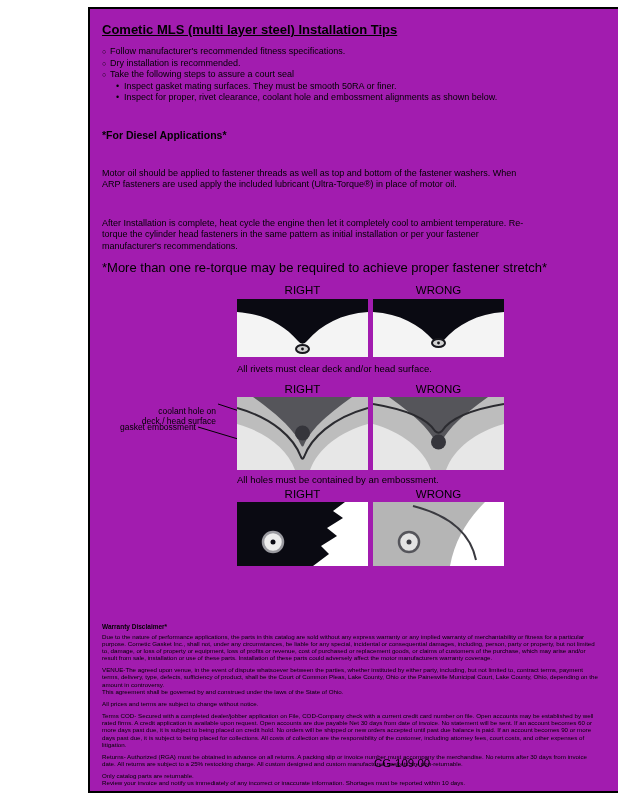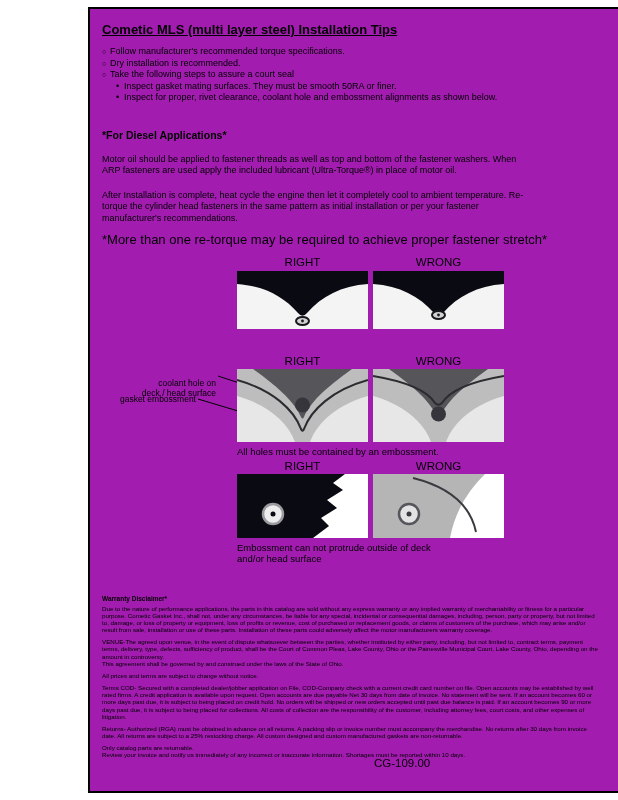--- a/index.html
+++ b/index.html
@@ -7,21 +7,21 @@
         font-family:"Liberation Sans",sans-serif;overflow:hidden;}
   .frame{position:absolute;left:88px;top:7px;width:606px;height:786px;
          border:2px solid #000;box-sizing:border-box;overflow:hidden;background:#a21caf;}
   .content{position:relative;padding:13px 10px 0 12px;}
   .title{font-size:13px;font-weight:bold;text-decoration:underline;margin:0 0 9px 0;line-height:15px;}
   .bullet{display:flex;font-size:9px;line-height:11.5px;}
   .bullet .marker{width:8px;flex:0 0 8px;font-size:7px;line-height:11.5px;}
   .bullet.sub{margin-left:14px;}
   .bullet.sub .marker{font-size:9px;}
   .diesel-heading{font-size:10.5px;font-weight:bold;margin:25px 0 0 0;}
-  .para{font-size:9px;line-height:11.5px;width:434px;margin:13px 0 0 0;}
+  .para{font-size:9px;line-height:11.5px;width:434px;margin:27px 0 0 0;}
   .note{font-size:13px;line-height:11.5px;margin:10px 0 0 0;}
   .figs{position:relative;height:312px;margin-top:10px;}
   .fig-headers{position:absolute;left:135px;width:267px;display:flex;gap:5px;font-size:11.5px;}
   .fig-headers span{flex:0 0 131px;text-align:center;}
   .fig-panels{position:absolute;left:135px;display:flex;gap:5px;}
   .panel{display:block;background:#fff;}
   .fig-caption{position:absolute;left:135px;font-size:9.5px;line-height:11px;white-space:pre-line;}
   .callout{position:absolute;font-size:8.5px;line-height:10px;text-align:right;white-space:pre-line;}
   .leader{position:absolute;left:0;top:0;pointer-events:none;}
   .fineprint{margin-top:27px;width:496px;}
@@ -33,21 +33,21 @@
 <body>
 
 <div class="page">
   <div class="frame">
     <div class="content">
 
       <h1 class="title">Cometic MLS (multi layer steel) Installation Tips</h1>
 
       <div class="bullet">
         <span class="marker">○</span>
-        <span>Follow manufacturer's recommended torque specifications.</span>
+        <span>Follow manufacturer's recommended fitness specifications.</span>
       </div>
       <div class="bullet">
         <span class="marker">○</span>
         <span>Dry installation is recommended.</span>
       </div>
       <div class="bullet">
         <span class="marker">○</span>
         <span>Take the following steps to assure a court seal</span>
       </div>
       <div class="bullet sub">
@@ -77,20 +77,21 @@
             <ellipse cx="65.5" cy="50" rx="6.5" ry="4" fill="#d2d2d2" stroke="#17171d" stroke-width="2"></ellipse>
             <circle cx="65.5" cy="50" r="1.4" fill="#17171d"></circle>
           </svg>
           <svg class="panel" width="131" height="58" viewBox="0 0 131 58">
             <rect width="131" height="58" fill="#f4f4f4"></rect>
             <path d="M0 0 H131 V13 C104 15 85 25 70 42 Q65.5 47.5 61 42 C46 25 27 15 0 13 Z" fill="#0a0a12"></path>
             <ellipse cx="65.5" cy="44" rx="6.5" ry="4" fill="#d2d2d2" stroke="#17171d" stroke-width="2"></ellipse>
             <circle cx="65.5" cy="44" r="1.4" fill="#17171d"></circle>
           </svg>
         </div>
+        <div class="fig-caption" style="top:79px;">All rivets must clear deck and/or head surface.</div>
 
         <div class="fig-headers" style="top:99px;">
           <span>RIGHT</span>
           <span>WRONG</span>
         </div>
         <div class="callout" style="top:122px;left:10px;width:104px;">coolant hole on
 deck / head surface</div>
         <div class="callout" style="top:138px;left:0px;width:94px;">gasket embossment</div>
         <svg class="leader" width="494" height="312" viewBox="0 0 494 312">
           <line x1="116" y1="120" x2="198" y2="147" stroke="#000" stroke-width="1"></line>
@@ -128,22 +129,20 @@
             <circle cx="36" cy="40" r="2.5" fill="#0a0a12"></circle>
           </svg>
           <svg class="panel" width="131" height="64" viewBox="0 0 131 64">
             <rect width="131" height="64" fill="#ffffff"></rect>
             <path d="M0 0 H112 C94 18 82 38 77 64 H0 Z" fill="#b5b5b5"></path>
             <path d="M40 4 C80 14 98 34 103 58" fill="none" stroke="#3a3a40" stroke-width="2"></path>
             <circle cx="36" cy="40" r="10" fill="#e3e3e3" stroke="#55555b" stroke-width="2.5"></circle>
             <circle cx="36" cy="40" r="2.5" fill="#3a3a40"></circle>
           </svg>
         </div>
-        <div class="fig-caption" style="top:286px;">Embossment can not protrude outside of deck
-and/or head surface</div>
 
       </div>
 
       <div class="fineprint">
         <div class="fp-head">Warranty Disclaimer*</div>
         <p>Due to the nature of performance applications, the parts in this catalog are sold without any express warranty or any implied warranty of merchantability or fitness for a particular purpose.  Cometic Gasket Inc., shall not, under any circumstances, be liable for any special, incidental or consequential damages, including, person, party or property, but not limited to, damage, or loss of property or equipment, loss of profits or revenue, cost of purchased or replacement goods, or claims of customers of the purchase, which may arise and/or result from sale, installation or use of these parts.  Installation of these parts could adversely affect the motor manufacturers warranty coverage.</p>
         <p>VENUE-The agreed upon venue, in the event of dispute whatsoever between the parties, whether instituted by either party, including, but not limited to, contract terms, payment terms, delivery, type, defects, sufficiency of product, shall be the Court of Common Pleas, Lake County, Ohio or the Painesville Municipal Court, Lake County, Ohio, depending on the amount in controversy.
 This agreement shall be governed by and construed under the laws of the State of Ohio.</p>
         <p>All prices and terms are subject to change without notice.</p>
         <p>Terms COD- Secured with a completed dealer/jobber application on File, COD-Company check with a current credit card number on file.  Open accounts may be established by well rated firms.  A credit application is available upon request.  Open accounts are due payable Net 30 days from date of invoice.  No statement will be sent.  If an account becomes 60 or more days past due, it is subject to being placed on credit hold.  No orders will be shipped or new orders accepted until past due balance is paid.  If an account becomes 90 or more days past due, it is subject to being placed for collections.  All costs of collection are the responsibility of the customer, including attorney fees, court costs, and other expenses of litigation.</p>

